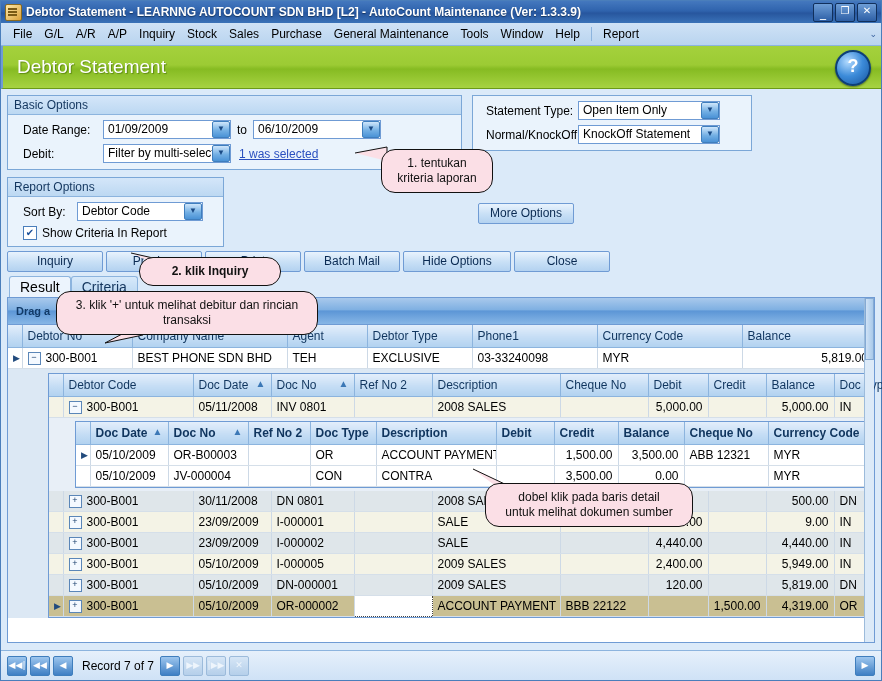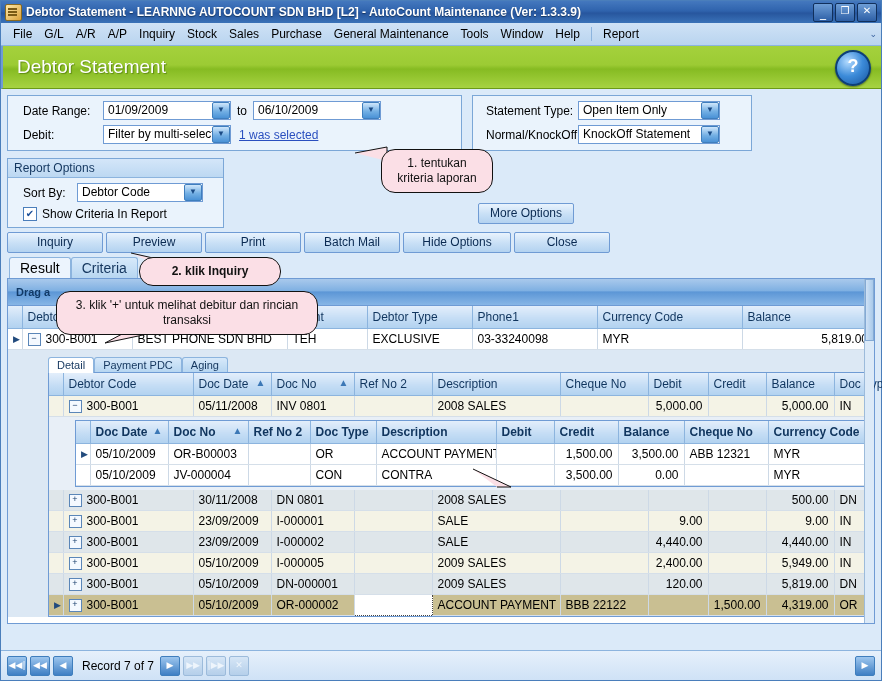--- a/index.html
+++ b/index.html
@@ -182,20 +182,21 @@
   <div class="greenbar">
     <h1>Debtor Statement</h1>
     <div class="help-btn">?</div>
   </div>
 
   <div class="optwrap">
 
     <div style="display:flex;align-items:flex-start;gap:10px;">
       <div style="width:455px;">
         <div class="gbox">
+          <div class="cap">Basic Options</div>
           <div class="gbody">
             <div class="row">
               <div class="lbl" style="width:88px;padding-left:8px;box-sizing:border-box;">Date Range:</div>
               <div class="combo" style="width:126px;">
                 <span class="val">01/09/2009</span>
                 <span class="arrow">▼</span>
               </div>
               <div class="lbl" style="margin:0 6px;">to</div>
               <div class="combo" style="width:126px;">
                 <span class="val">06/10/2009</span>
@@ -306,25 +307,20 @@
           <td>TEH</td>
           <td>EXCLUSIVE</td>
           <td>03-33240098</td>
           <td>MYR</td>
           <td class="num">5,819.00</td>
         </tr>
       </tbody>
     </table>
 
     <div class="detailpanel">
-      <div class="dtabs">
-        <div class="dtab active">Detail</div>
-        <div class="dtab">Payment PDC</div>
-        <div class="dtab">Aging</div>
-      </div>
 
       <div class="dgridbox">
         <table class="grid dgrid">
           <colgroup>
             <col style="width:14px">
               <col style="width:130px">
               <col style="width:78px">
               <col style="width:83px">
             <col style="width:78px">
               <col style="width:128px">
@@ -546,20 +542,24 @@
   <div class="callout" style="left:55px;top:290px;width:240px;">
     <div style="white-space:pre-line;">3. klik '+' untuk melihat debitur dan rincian
 transaksi</div>
   </div>
 
   <div class="tail" style="left:470px;top:466px;">
     <svg width="60" height="26">
         <polyline points="2,2 40,20 26,20" fill="#fbdfe6" stroke="#111" stroke-width="1"></polyline>
       </svg>
   </div>
+  <div class="callout" style="left:484px;top:482px;width:186px;">
+    <div style="white-space:pre-line;">dobel klik pada baris detail
+untuk melihat dokumen sumber</div>
+  </div>
 
   <div class="navbar">
     <div class="navbtn">◀◀|</div>
     <div class="navbtn">◀◀</div>
     <div class="navbtn">◀</div>
     <div class="recinfo">Record 7 of 7</div>
     <div class="navbtn">▶</div>
     <div class="navbtn dis">▶▶</div>
     <div class="navbtn dis">|▶▶</div>
     <div class="navbtn dis">✕</div>

